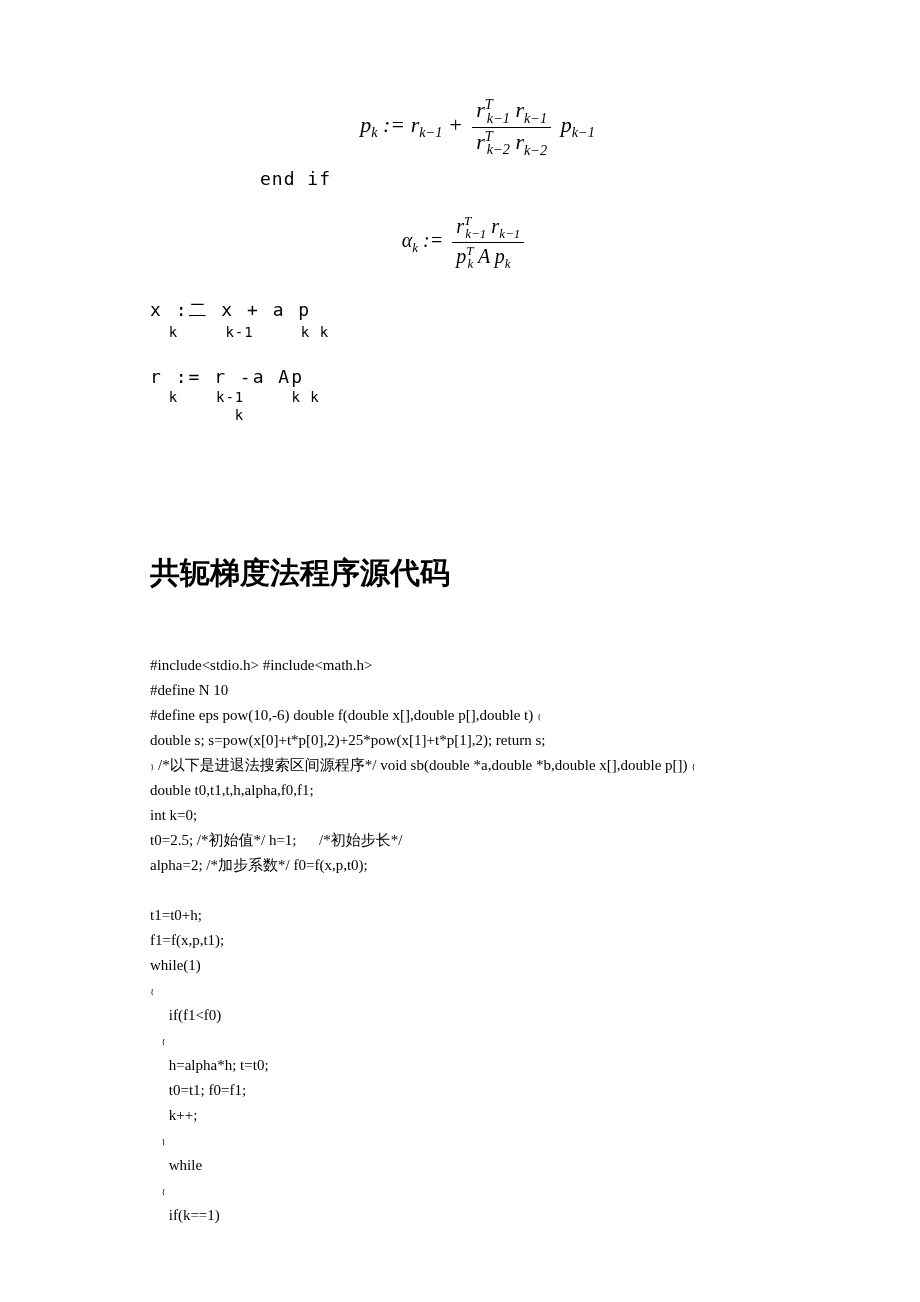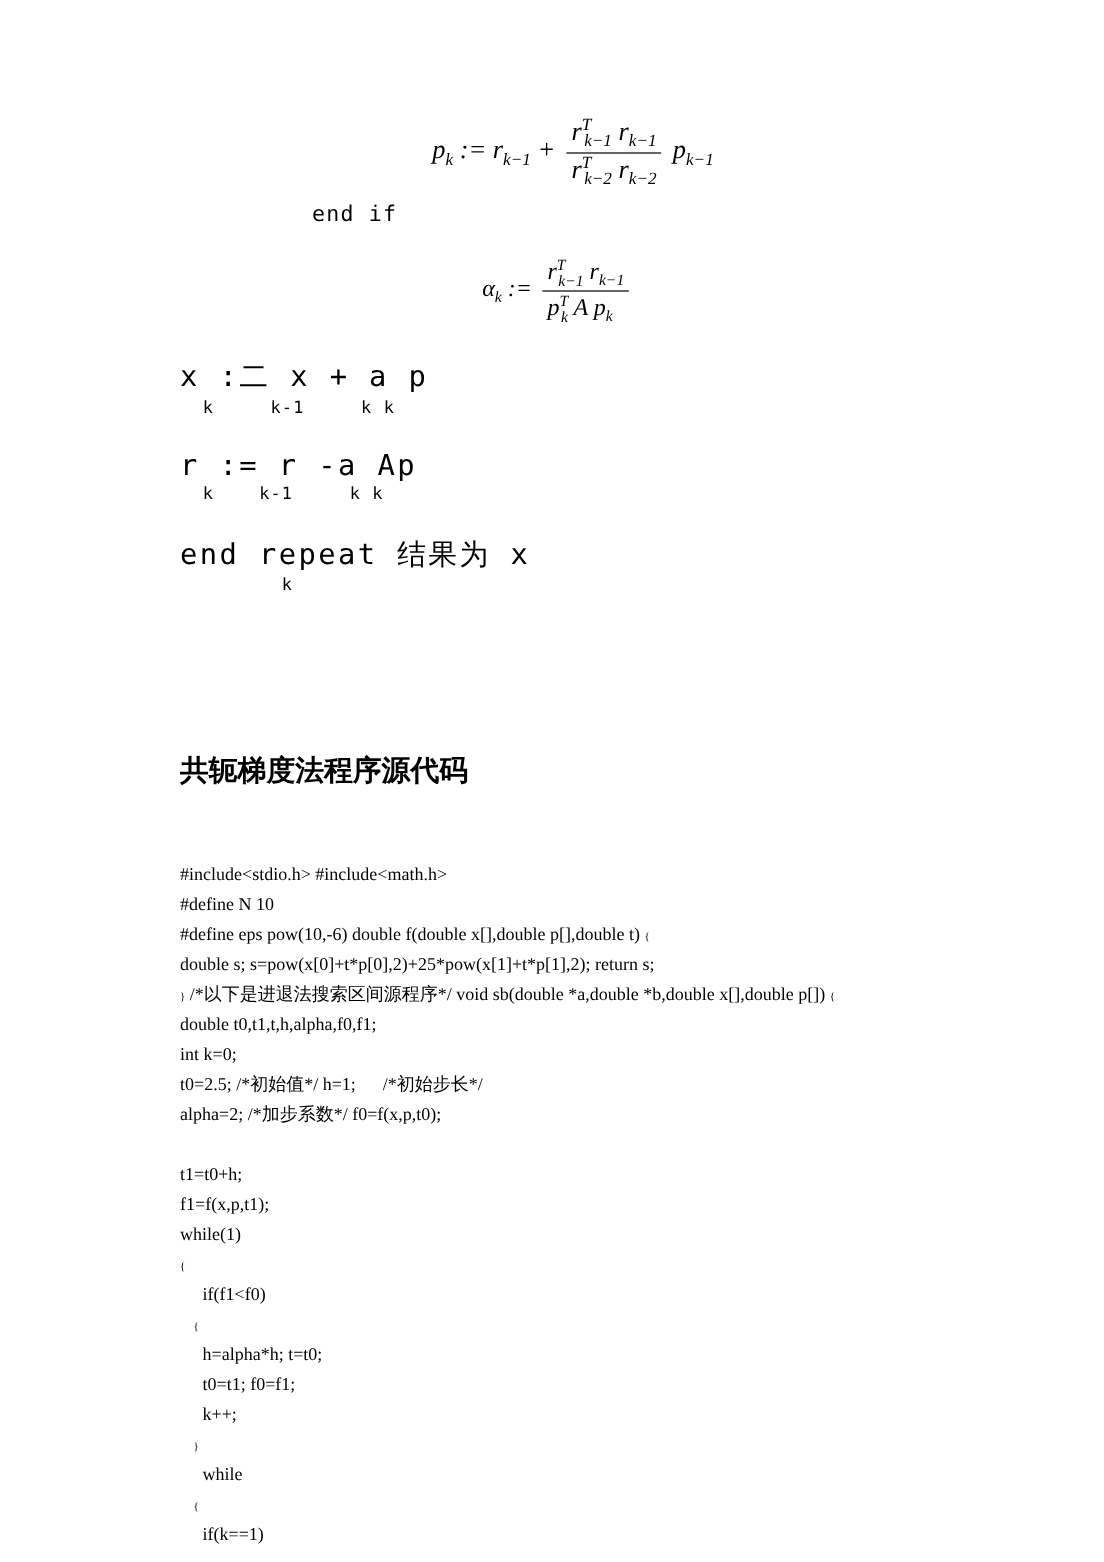--- a/index.html
+++ b/index.html
@@ -18,35 +18,35 @@
     margin: 6px 0;
   }
   .endif {
     font-family: "SimSun", monospace;
     font-size: 18px;
     margin: 10px 0 24px 110px;
     letter-spacing: 1px;
   }
   .algo-line {
     font-family: "SimSun", monospace;
-    font-size: 24px;
+    font-size: 18px;
     margin-top: 26px;
     letter-spacing: 2px;
     white-space: pre;
   }
   .sub-line {
     font-family: "SimSun", monospace;
     font-size: 14px;
     letter-spacing: 1px;
     white-space: pre;
     margin-top: 2px;
   }
   .section-title {
     font-family: "SimSun", "Microsoft YaHei", sans-serif;
-    font-size: 24px;
+    font-size: 30px;
     font-weight: bold;
     margin-top: 130px;
     margin-bottom: 34px;
   }
   .code-block {
     font-family: "Times New Roman", "SimSun", serif;
     font-size: 15px;
     line-height: 25px;
     white-space: pre-wrap;
   }
@@ -103,21 +103,20 @@
       </span>
     </span>
   </div>
 
   <div class="algo-line">x :二 x + a p</div>
   <div class="sub-line">  k     k-1     k k</div>
 
   <div class="algo-line">r := r -a Ap</div>
   <div class="sub-line">  k    k-1     k k</div>
 
-  <div class="algo-line">end repeat 结果为 x</div>
   <div class="sub-line">         k</div>
 
   <div class="section-title">共轭梯度法程序源代码</div>
 
   <div class="code-block">
 <span>#include&lt;stdio.h&gt; #include&lt;math.h&gt;</span>
 <span>#define N 10</span>
 <span>#define eps pow(10,-6) double f(double x[],double p[],double t) <span class="small-brace">{</span></span>
 <span>double s; s=pow(x[0]+t*p[0],2)+25*pow(x[1]+t*p[1],2); return s;</span>
 <span><span class="small-brace">}</span> /*<span class="hanzi">以下是进退法搜索区间源程序</span>*/ void sb(double *a,double *b,double x[],double p[]) <span class="small-brace">{</span></span>

